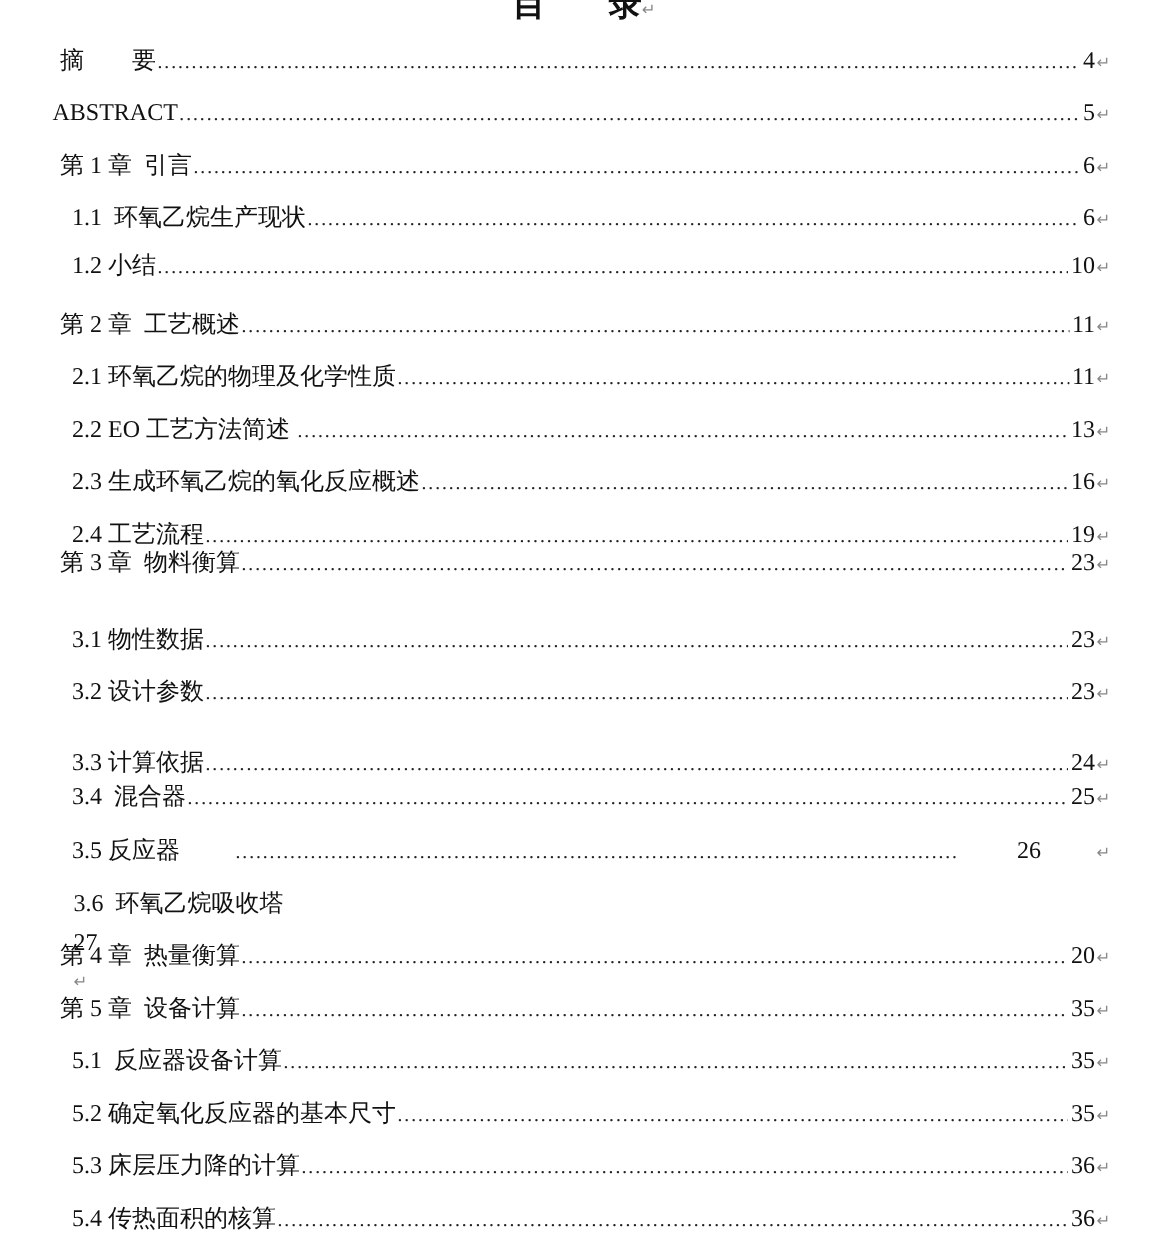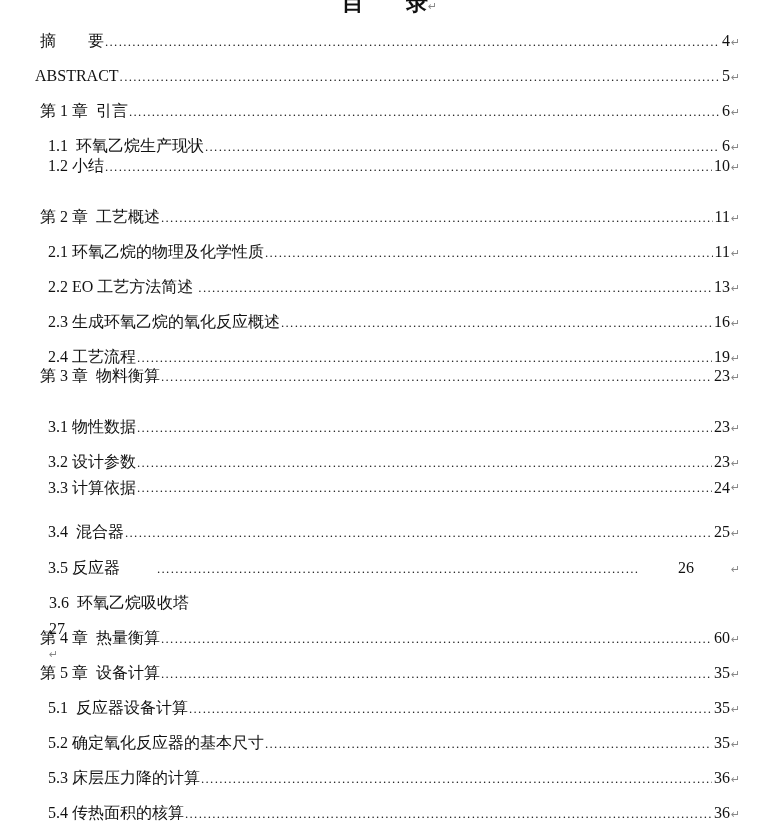--- a/index.html
+++ b/index.html
@@ -58,21 +58,21 @@
       <span class="leader">........................................................................................................................................................................................................</span>
       <span class="page">6</span>
       <span class="mark">↵</span>
     </div>
     <div class="row lvl2" style="top: 105.3px;">
       <span class="label">1.1  环氧乙烷生产现状</span>
       <span class="leader">........................................................................................................................................................................................................</span>
       <span class="page">6</span>
       <span class="mark">↵</span>
     </div>
-    <div class="row lvl2" style="top: 125px;">
+    <div class="row lvl2" style="top: 137px;">
       <span class="label">1.2 小结</span>
       <span class="leader">........................................................................................................................................................................................................</span>
       <span class="page">10</span>
       <span class="mark">↵</span>
     </div>
     <div class="row lvl1" style="top: 175.5px;">
       <span class="label">第 2 章  工艺概述</span>
       <span class="leader">........................................................................................................................................................................................................</span>
       <span class="page">11</span>
       <span class="mark">↵</span>
@@ -112,21 +112,21 @@
       <span class="leader">........................................................................................................................................................................................................</span>
       <span class="page">23</span>
       <span class="mark">↵</span>
     </div>
     <div class="row lvl2" style="top: 421.2px;">
       <span class="label">3.2 设计参数</span>
       <span class="leader">........................................................................................................................................................................................................</span>
       <span class="page">23</span>
       <span class="mark">↵</span>
     </div>
-    <div class="row lvl2" style="top: 447px; align-items: flex-end;">
+    <div class="row lvl2" style="top: 468px;">
       <span class="label">3.3 计算依据</span>
       <span class="leader">........................................................................................................................................................................................................</span>
       <span class="page">24</span>
       <span class="mark">↵</span>
     </div>
     <div class="row lvl2" style="top: 491.4px;">
       <span class="label">3.4  混合器</span>
       <span class="leader">........................................................................................................................................................................................................</span>
       <span class="page">25</span>
       <span class="mark">↵</span>
@@ -139,21 +139,21 @@
     </div>
     <div class="row lvl2" style="top: 561.6px; flex-direction: column;">
       <span class="label">3.6  环氧乙烷吸收塔</span>
       <span class="leader">........................................................................................................................................................................................................</span>
       <span class="page">27</span>
       <span class="mark">↵</span>
     </div>
     <div class="row lvl1" style="top: 596.7px;">
       <span class="label">第 4 章  热量衡算</span>
       <span class="leader">........................................................................................................................................................................................................</span>
-      <span class="page">60</span>
+      <span class="page">20</span>
       <span class="mark">↵</span>
     </div>
     <div class="row lvl1" style="top: 631.8px;">
       <span class="label">第 5 章  设备计算</span>
       <span class="leader">........................................................................................................................................................................................................</span>
       <span class="page">35</span>
       <span class="mark">↵</span>
     </div>
     <div class="row lvl2" style="top: 666.9px;">
       <span class="label">5.1  反应器设备计算</span>

